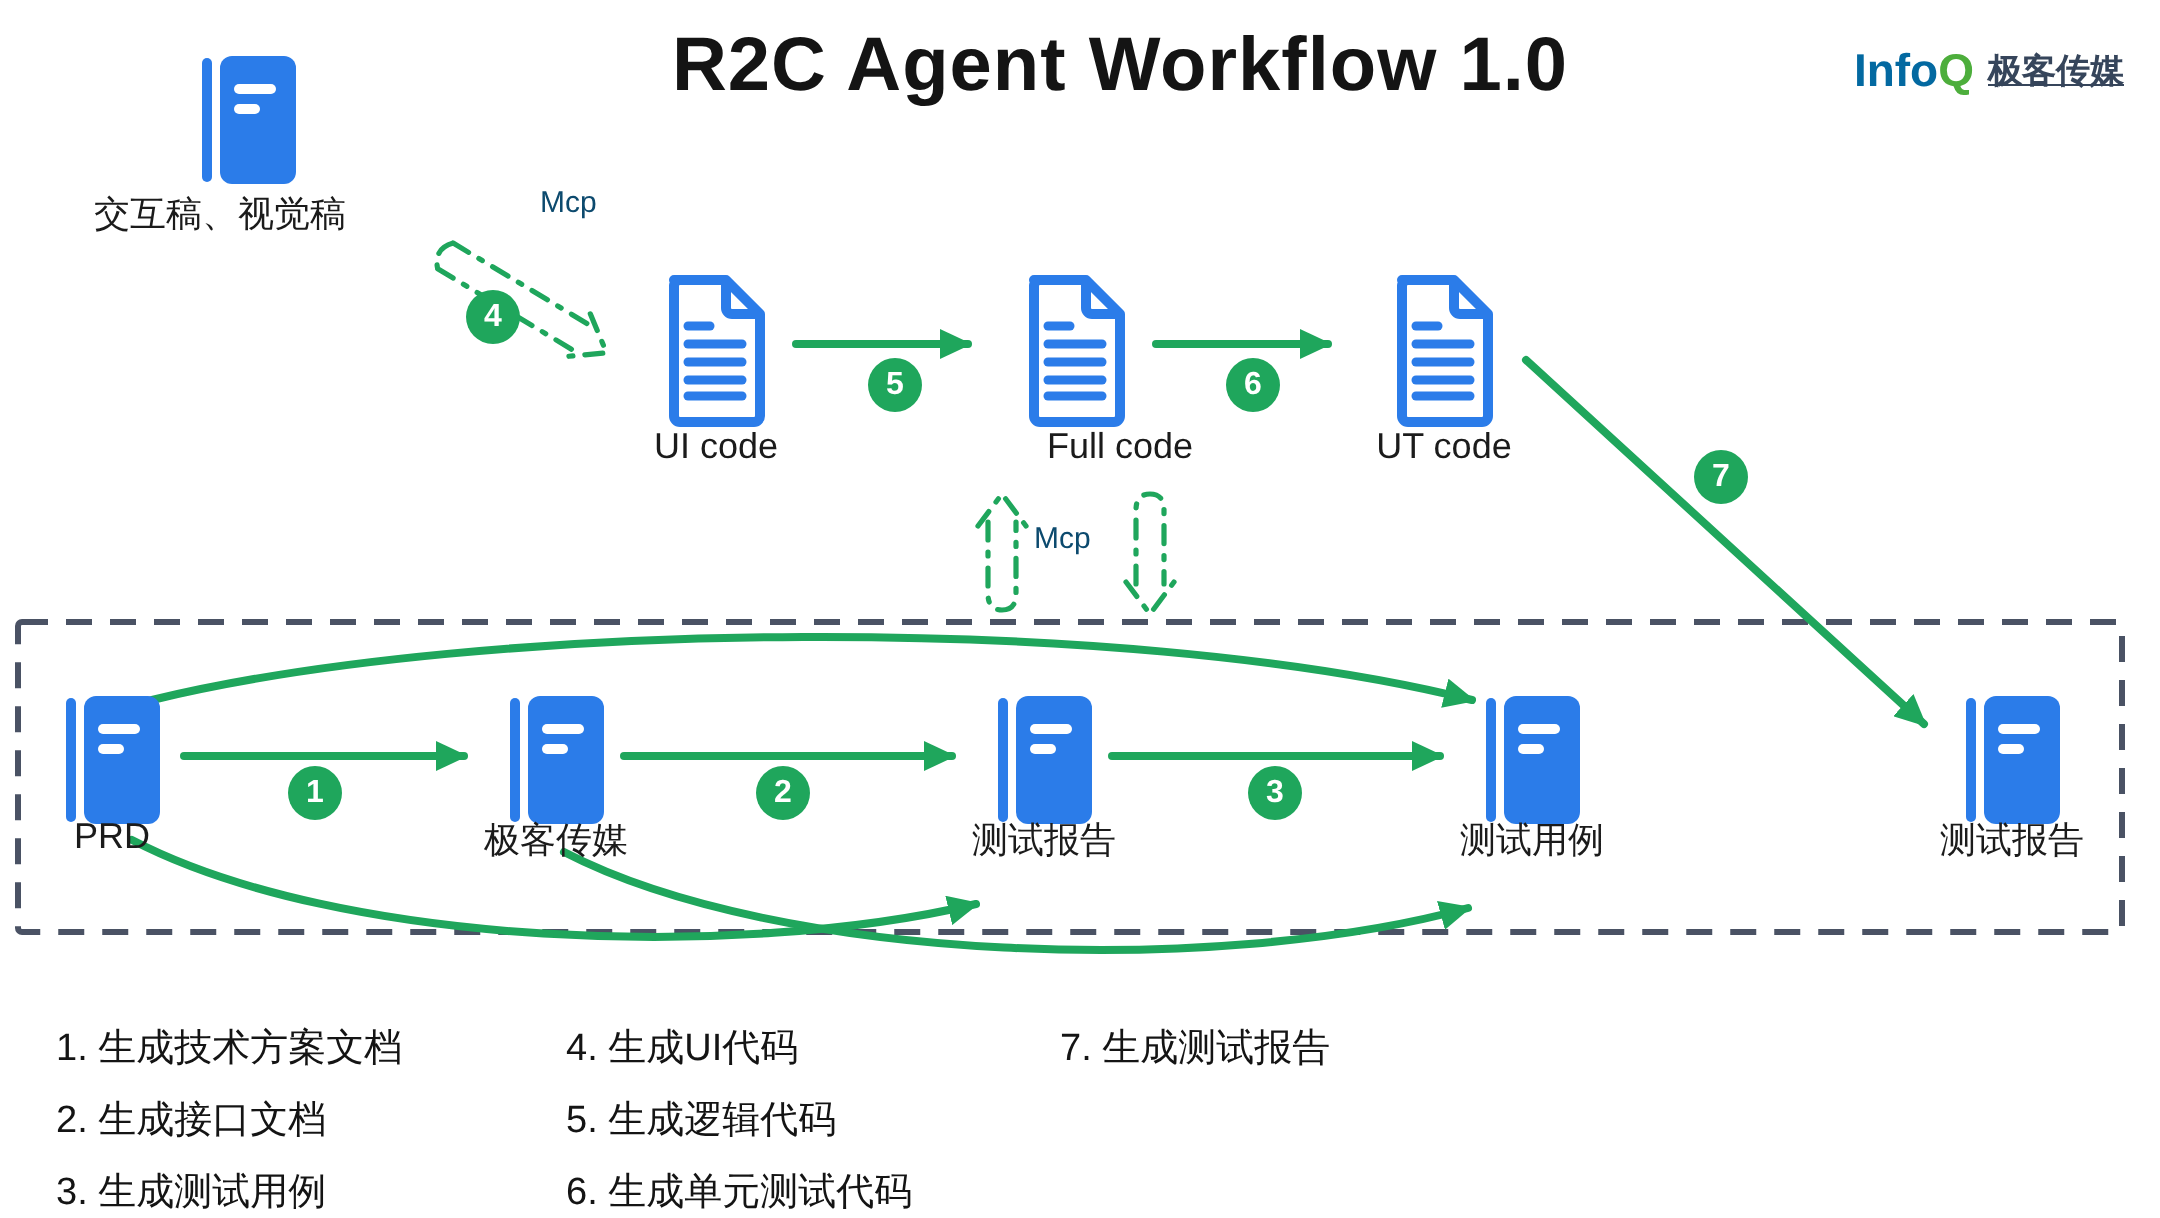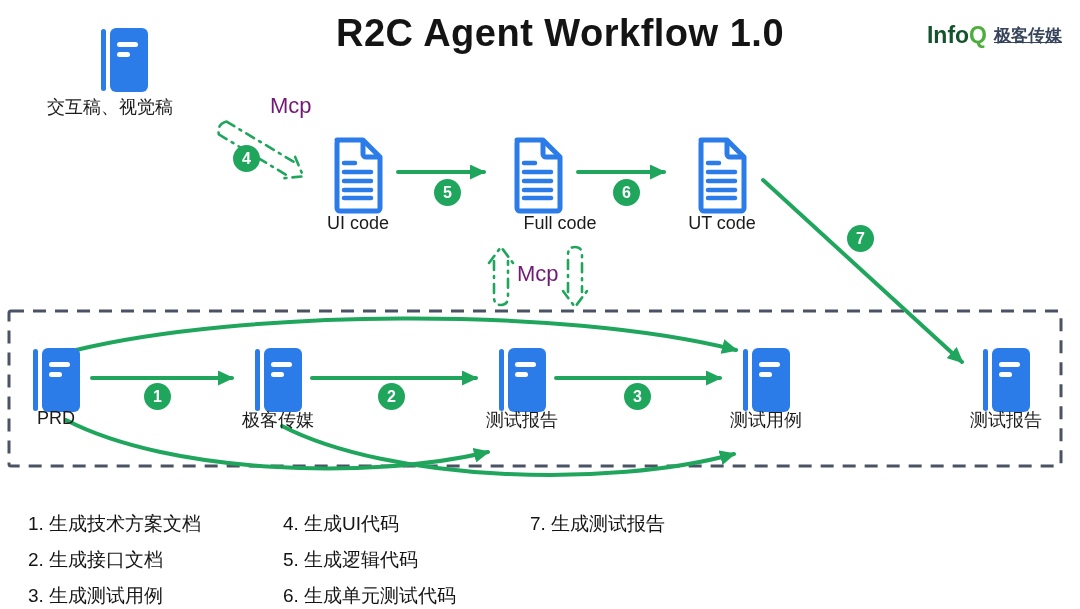--- a/index.html
+++ b/index.html
@@ -7,25 +7,25 @@
     width:1080px;height:609px;position:relative;background:#ffffff;
     font-family:"Liberation Sans","DejaVu Sans",sans-serif;color:#161616;
     overflow:hidden;
   }
   .abs{position:absolute;}
   #title{
     left:0;top:12px;width:1064px;text-align:center;
     font-size:38px;font-weight:700;letter-spacing:0.5px;color:#141414;padding-left:28px;
   }
   #logo{right:18px;top:22px;font-weight:700;white-space:nowrap;}
-  #logo .lg-blue{color:#14532d;font-size:23px;margin-top:48px;}
+  #logo .lg-blue{color:#0369a1;font-size:23px;margin-top:48px;}
   #logo .lg-green{color:#4dae3c;font-size:23px;}
   #logo .lg-cn{color:#36455b;font-size:17px;margin-left:7px;vertical-align:2px;text-decoration:underline;}
   .node-label{font-size:18px;color:#1b1b1b;text-align:center;white-space:nowrap;}
-  .mcp-label{font-size:22px;color:#701a75;white-space:nowrap;}
+  .mcp-label{font-size:15px;color:#0c4a6e;white-space:nowrap;}
   .badge{
     width:27px;height:27px;border-radius:50%;background:#1fa65c;color:#ffffff;
     font-size:16px;font-weight:700;display:flex;align-items:center;justify-content:center;
     line-height:1;
   }
   .legend-item{font-size:19px;color:#141414;white-space:nowrap;margin-top:16px;}
   svg{display:block;}
   #arrow-layer{left:0;top:0;pointer-events:none;}
 </style>
 </head>

